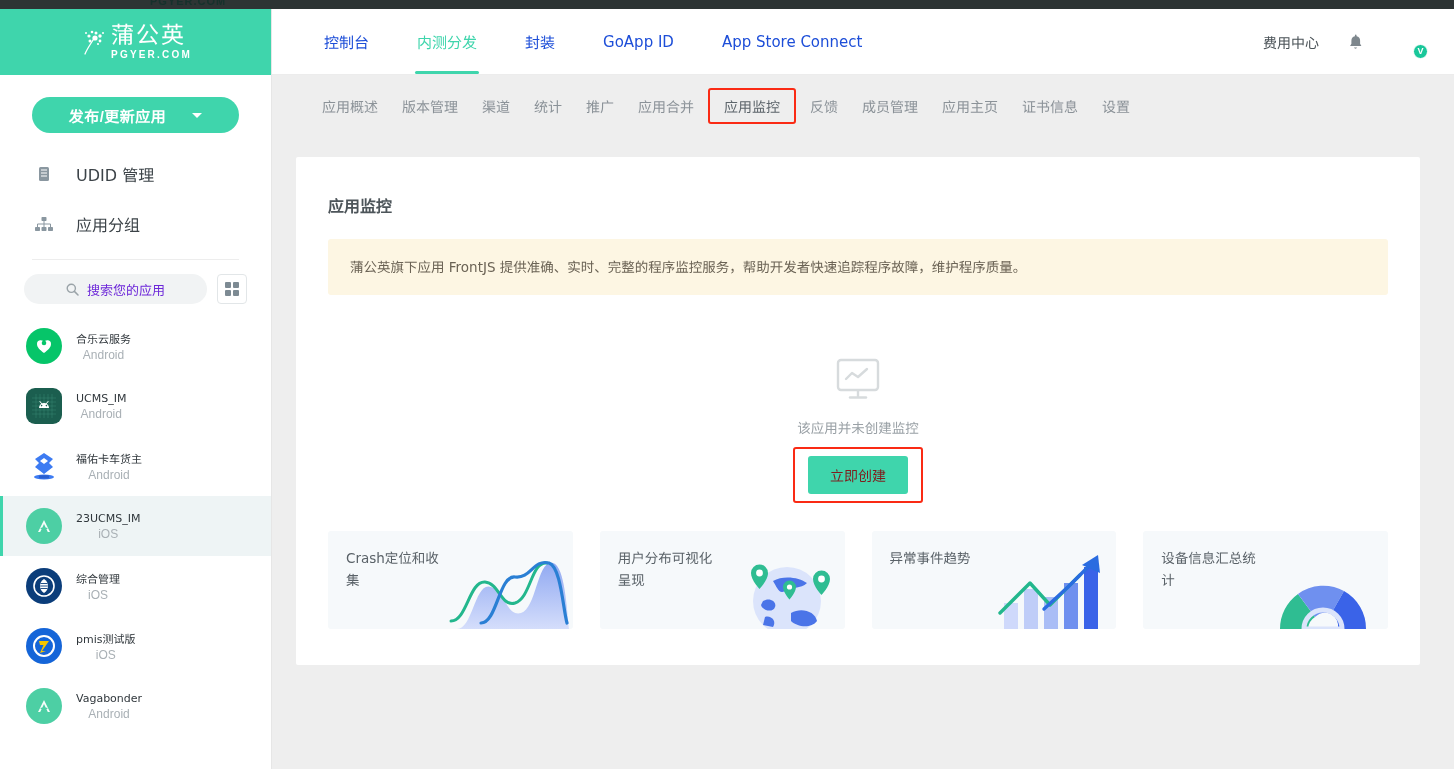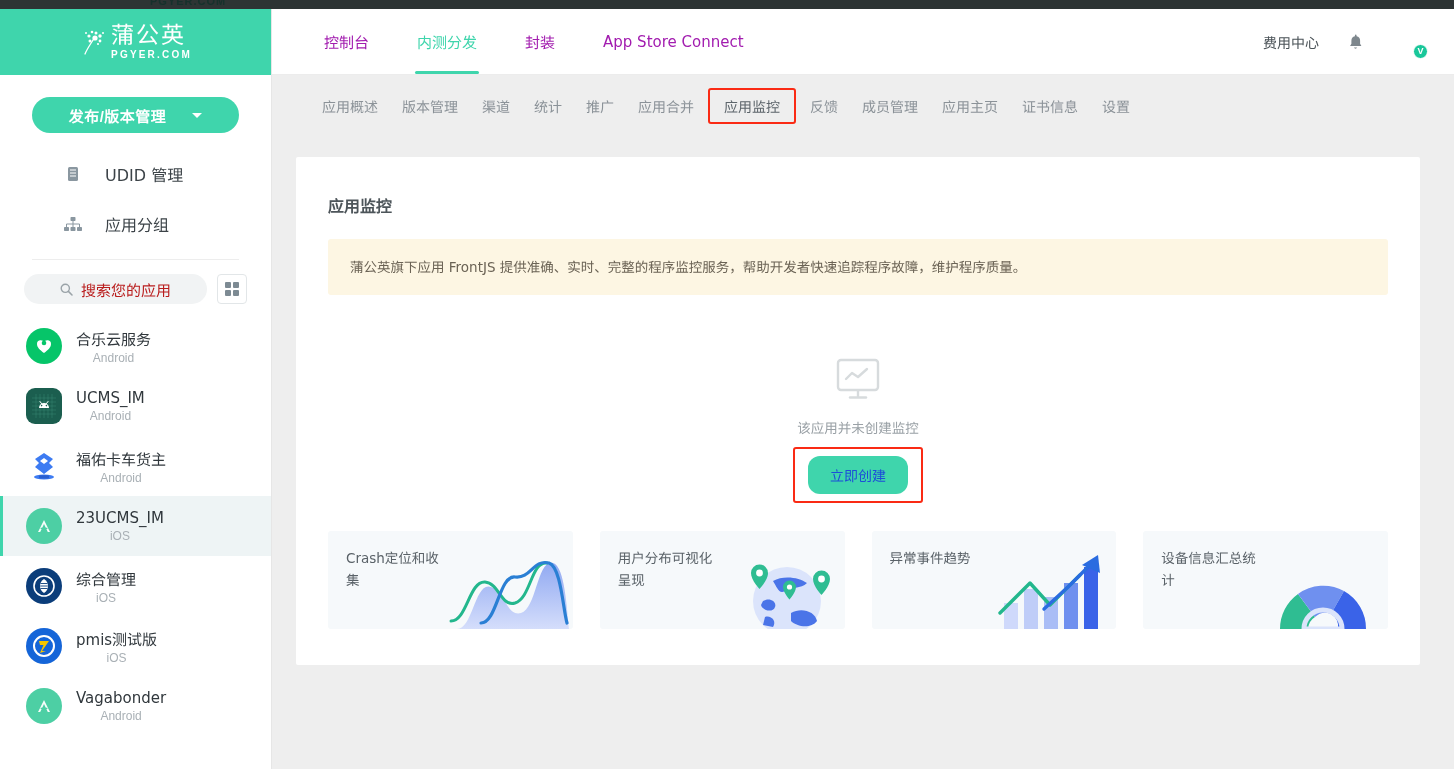--- a/index.html
+++ b/index.html
@@ -58,40 +58,40 @@
     background: #3fd5ac; border-radius: 18px;
     display: flex; align-items: center; justify-content: center;
     gap: 26px; cursor: pointer;
   }
   .publish-btn .lbl { color: #fff; font-size: 15px; font-weight: 600; letter-spacing: .5px; }
   .caret-down {
     width: 0; height: 0; border-left: 5px solid transparent;
     border-right: 5px solid transparent; border-top: 5px solid #ffffff;
   }
 
-  .nav-list { margin-top: 16px; padding-left: 29px; }
+  .nav-list { margin-top: 16px; }
   .nav-item {
     display: flex; align-items: center; height: 50px;
     padding-left: 34px; cursor: pointer; gap: 22px;
   }
   .nav-icon { width: 20px; display: flex; justify-content: center; color: #8a97a0; }
   .nav-label { font-size: 16px; color: #3c4348; font-family: "DejaVu Sans", sans-serif; }
 
   .sb-divider { margin: 10px 32px 0 32px; border-top: 1px solid #ededed; }
 
   .search-row {
     display: flex; align-items: center; gap: 10px;
     padding: 14px 24px 0 24px;
   }
   .search-box {
     flex: 1; height: 30px; background: #f1f3f4; border-radius: 15px;
     display: flex; align-items: center; justify-content: center; gap: 8px;
   }
   .search-box .si { color: #9aa3a8; display:flex; }
-  .search-ph { font-size: 15px; color: #b91c1c; }
+  .search-ph { font-size: 13px; color: #6d28d9; }
   .grid-btn {
     width: 30px; height: 30px; border: 1px solid #e2e6e8; border-radius: 4px;
     display: grid; grid-template-columns: 1fr 1fr; grid-template-rows: 1fr 1fr;
     gap: 2px; padding: 7px; cursor: pointer; background:#fff;
   }
   .grid-btn i { background: #7d8a93; border-radius: 1px; display:block; }
 
   .app-list { margin-top: 12px; }
   .app-item {
     display: flex; align-items: center; gap: 14px;
@@ -103,33 +103,33 @@
     content: ""; position: absolute; left: 0; top: 0; bottom: 0;
     width: 3px; background: #3fd5ac;
   }
   .app-icon {
     width: 36px; height: 36px; border-radius: 50%;
     display: flex; align-items: center; justify-content: center;
     flex: 0 0 36px; overflow: hidden;
   }
   .app-icon.sq { border-radius: 9px; }
   .app-meta { display: flex; flex-direction: column; gap: 2px; }
-  .app-name { font-size: 15px; color: #30373c; font-family: "DejaVu Sans", sans-serif; }
+  .app-name { font-size: 11px; color: #30373c; font-family: "DejaVu Sans", sans-serif; }
   .app-plat { font-size: 12px; color: #a9b0b5; text-align: center; }
 
   
   .topbar {
     position: absolute; left: 272px; top: 0; right: 0; height: 66px;
     background: #ffffff; display: flex; align-items: center;
     border-bottom: 1px solid #ececec;
   }
   .topnav { display: flex; align-items: center; height: 100%; padding-left: 28px; }
   .topnav-item {
     height: 100%; display: flex; align-items: center; padding: 0 24px;
-    font-size: 15px; color: #a21caf; cursor: pointer; position: relative;
+    font-size: 15px; color: #1d4ed8; cursor: pointer; position: relative;
     font-family: "DejaVu Sans", sans-serif;
   }
   .topnav-item.active { color: #3fd5ac; }
   .topnav-item.active::after {
     content: ""; position: absolute; left: 22px; right: 22px; bottom: 0;
     height: 3px; background: #3fd5ac; border-radius: 2px;
   }
   .topbar-right {
     margin-left: auto; display: flex; align-items: center; gap: 28px; padding-right: 28px;
   }
@@ -185,22 +185,22 @@
   .empty-icon { color: #d7dbdd; }
   .empty-text {
     margin-top: 12px; font-size: 13.5px; color: #9aa1a6;
     font-family: "DejaVu Sans", sans-serif;
   }
   .create-wrap {
     margin-top: 10px; border: 2px solid #fa2a14; border-radius: 3px;
     padding: 7px 13px;
   }
   .create-btn {
-    background: #3fd5ac; color: #1d4ed8; border: none;
-    padding: 9px 22px; border-radius: 12px; font-size: 14px;
+    background: #3fd5ac; color: #7f1d1d; border: none;
+    padding: 9px 22px; border-radius: 3px; font-size: 14px;
     cursor: pointer; font-family: "DejaVu Sans", sans-serif;
   }
 
   
   .features {
     position: absolute; left: 32px; right: 32px; bottom: 36px;
     display: grid; grid-template-columns: repeat(4, 1fr); gap: 27px;
   }
   .feature {
     height: 98px; background: #f6f9fb; border-radius: 3px;
@@ -245,21 +245,21 @@
           </svg>
         </div>
         <div class="brand-text">
           <span class="brand-cn">蒲公英</span>
           <span class="brand-en">PGYER.COM</span>
         </div>
       </div>
     </div>
 
     <div class="publish-btn">
-      <span class="lbl">发布/版本管理</span>
+      <span class="lbl">发布/更新应用</span>
       <span class="caret-down"></span>
     </div>
 
     <nav class="nav-list">
       <div class="nav-item">
         <span class="nav-icon">
           <svg width="14" height="16" viewBox="0 0 14 16">
               <rect x="2" y="1" width="10" height="14" rx="1.5" fill="#8a97a0"></rect>
               <g stroke="#ffffff" stroke-width="1">
                 <line x1="4" y1="4" x2="10" y2="4"></line>
@@ -430,20 +430,21 @@
       </div>
 
     </div>
   </aside>
 
   <header class="topbar">
     <nav class="topnav">
       <div class="topnav-item">控制台</div>
       <div class="topnav-item active">内测分发</div>
       <div class="topnav-item">封装</div>
+      <div class="topnav-item">GoApp ID</div>
       <div class="topnav-item">App Store Connect</div>
     </nav>
     <div class="topbar-right">
       <span class="fee-link">费用中心</span>
       <span class="bell">
         <svg width="17" height="18" viewBox="0 0 17 18">
             <path d="M8.5 1.6a1.1 1.1 0 0 1 1.1 1.1v.5a4.6 4.6 0 0 1 3.5 4.5v3.1l1.3 2.1H3.1l1.3-2.1V7.7a4.6 4.6 0 0 1 3.5-4.5v-.5a1.1 1.1 0 0 1 .6-1.1z" fill="#7e878d"></path>
             <path d="M6.9 14.6a1.7 1.7 0 0 0 3.2 0z" fill="#7e878d"></path>
           </svg>
       </span>

